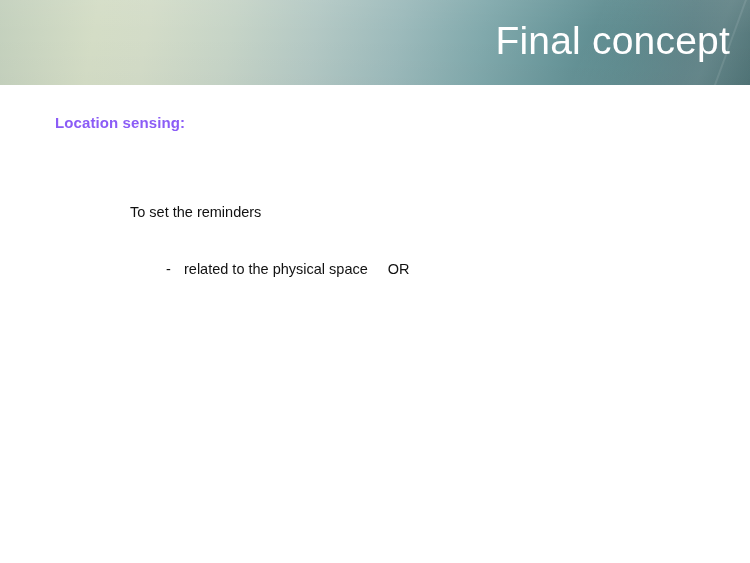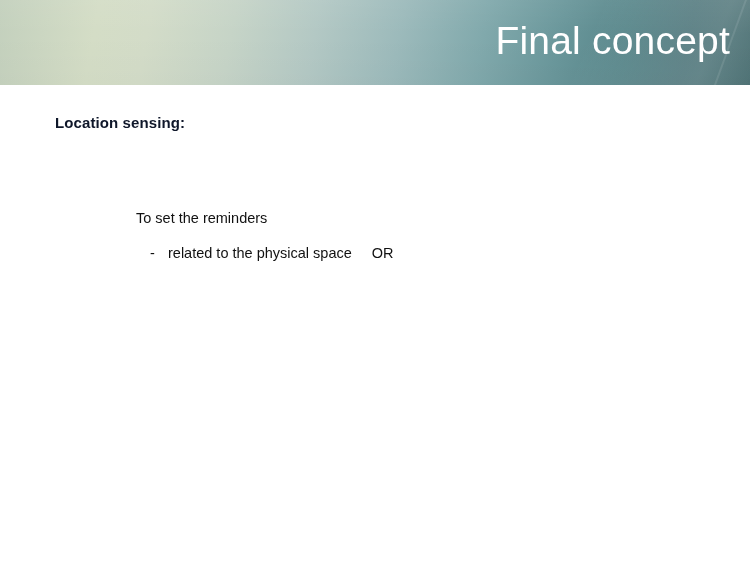--- a/index.html
+++ b/index.html
@@ -112,42 +112,42 @@
   }
 
   .section-heading {
     position: absolute;
     left: 55px;
     top: 29px;
     margin: 0;
     font-family: "Liberation Sans", sans-serif;
     font-size: 15px;
     font-weight: bold;
-    color: #0f172a;
+    color: #8b5cf6;
     letter-spacing: 0.1px;
     white-space: nowrap;
   }
 
   .lead-line {
     position: absolute;
     left: 130px;
     top: 119px;
-    margin: 6px;
+    margin: 0;
     font-family: "Liberation Sans", sans-serif;
     font-size: 14.5px;
     font-weight: 400;
     color: #111111;
     white-space: nowrap;
   }
 
   .dash-list {
     position: absolute;
     left: 150px;
     top: 158px;
-    margin: 0;
+    margin: 16px;
     padding: 0;
     list-style: none;
   }
   .dash-item {
     display: block;
     font-family: "Liberation Sans", sans-serif;
     font-size: 14.5px;
     font-weight: 400;
     color: #111111;
     line-height: 20px;

